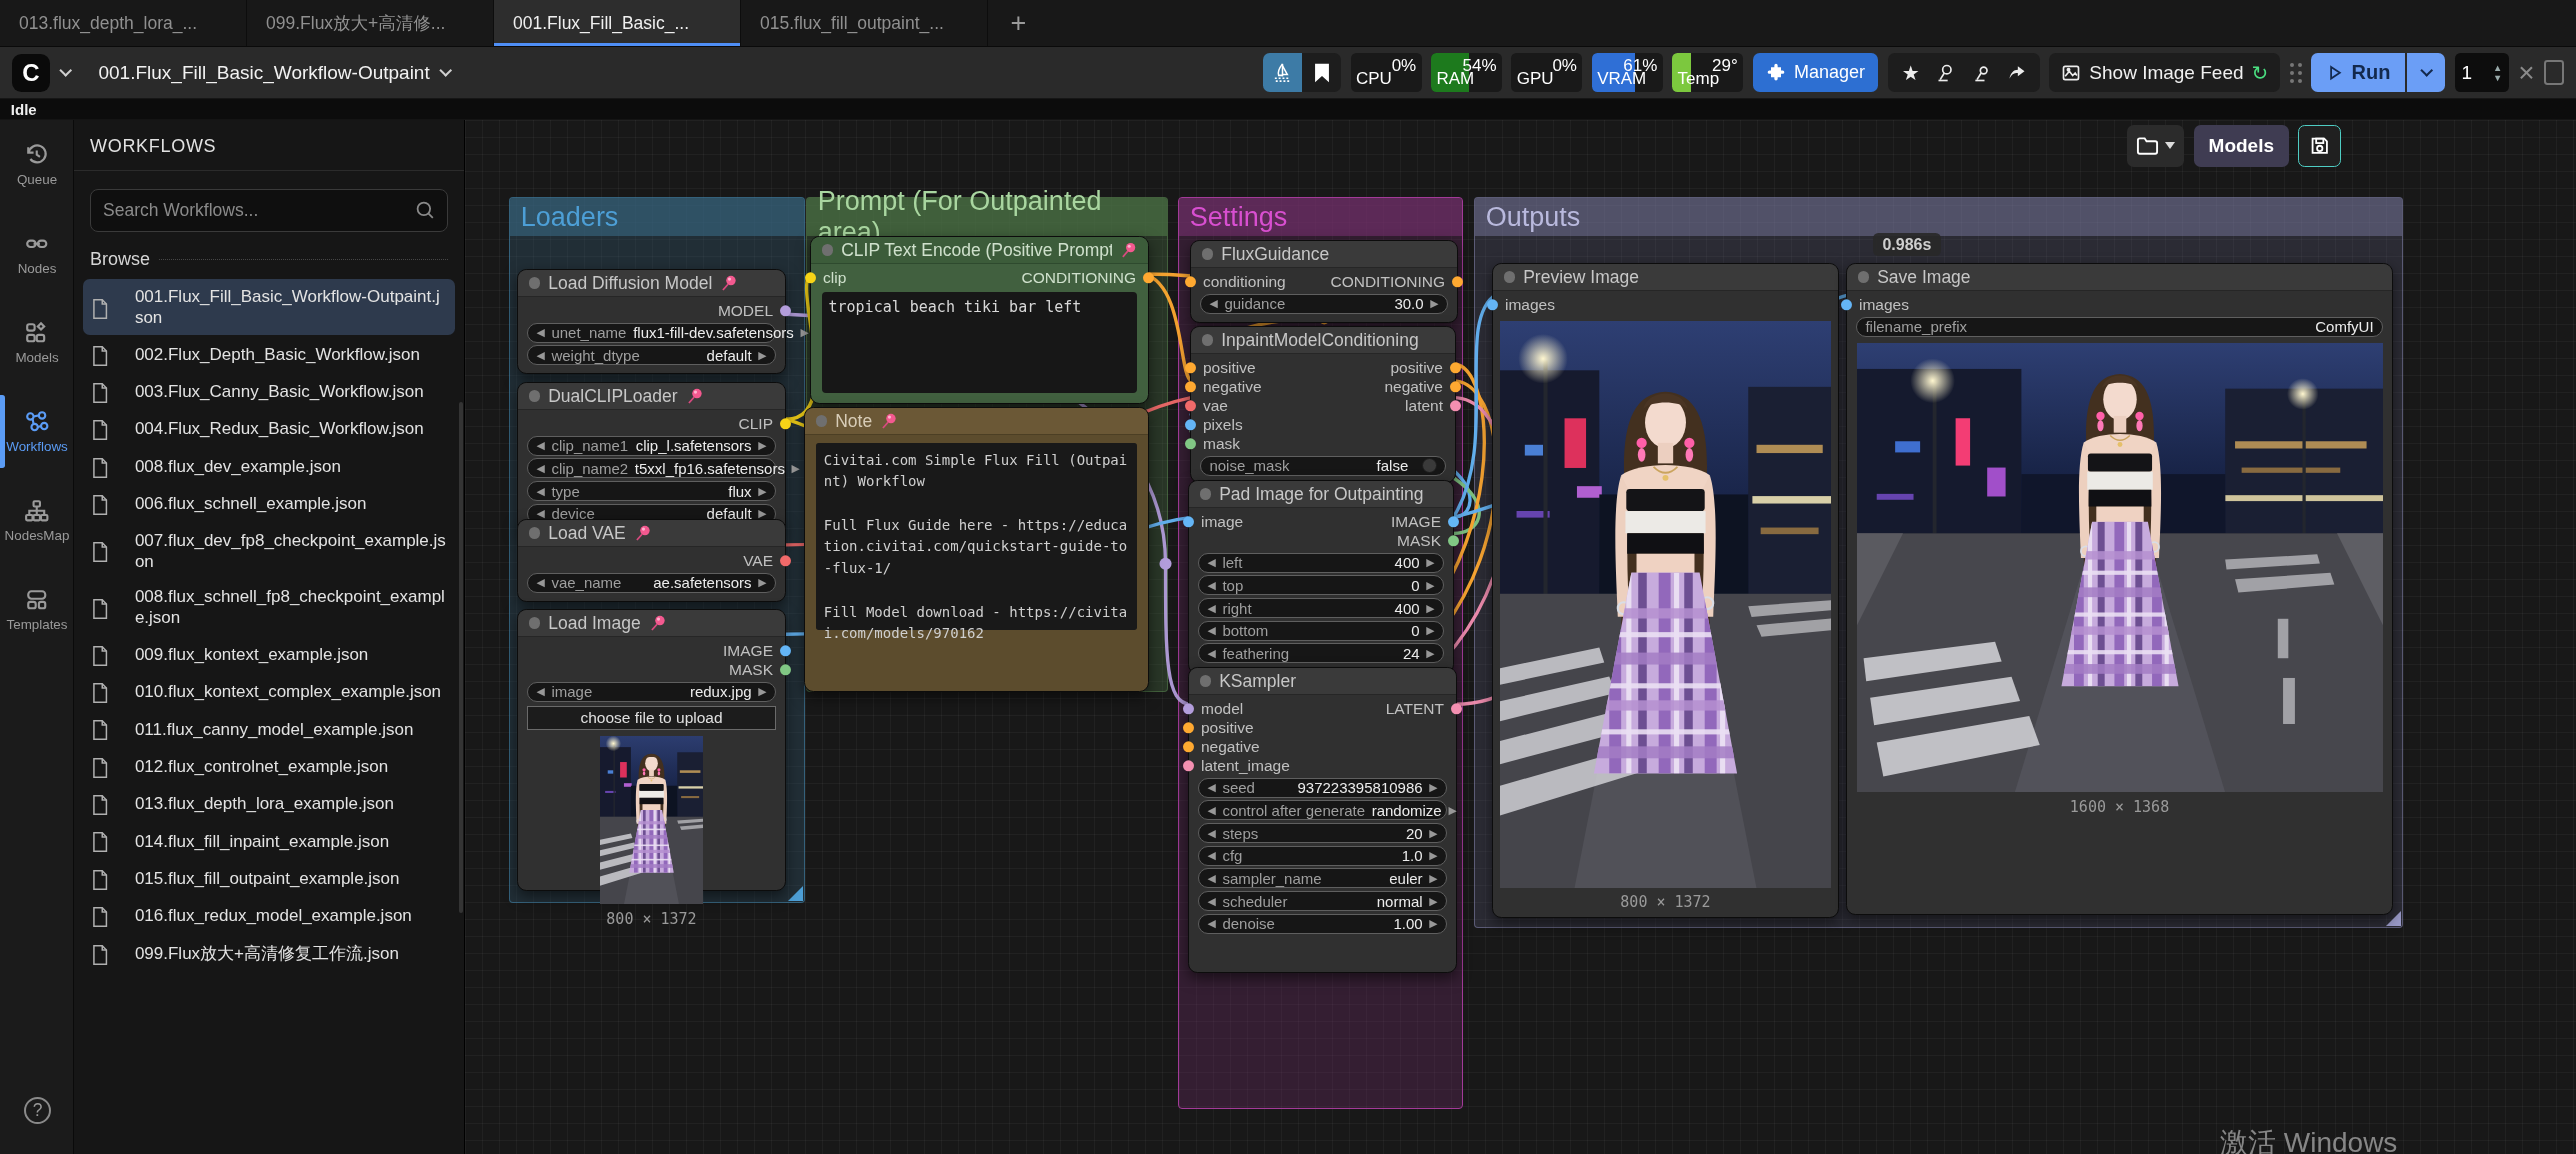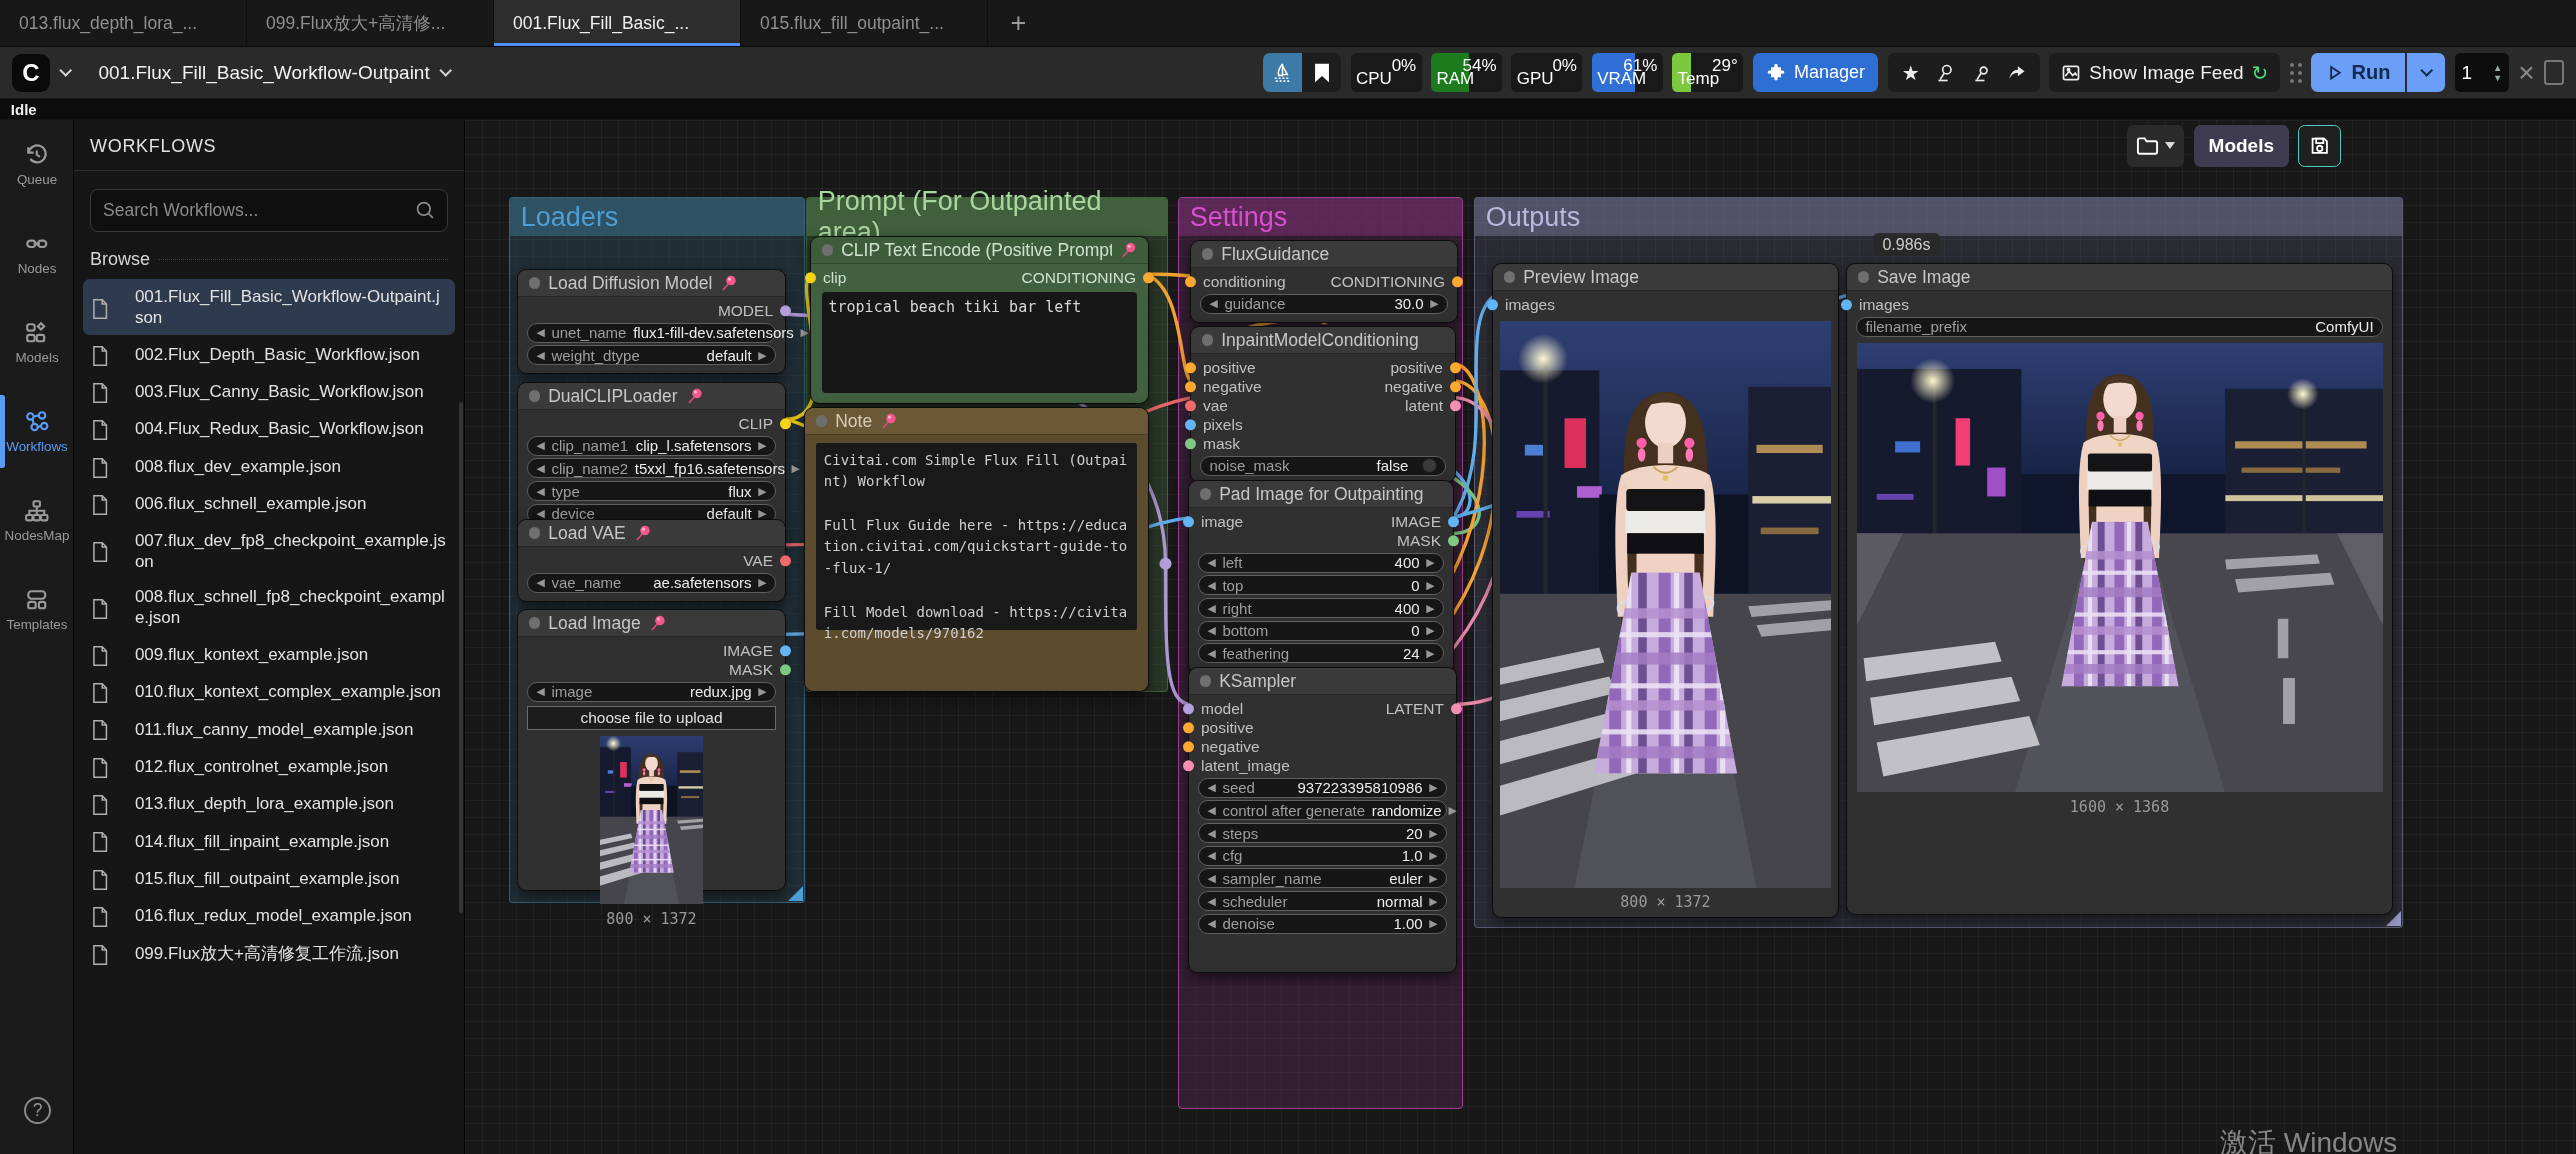--- a/index.html
+++ b/index.html
@@ -164,21 +164,21 @@
   #n-ksampler { left:723px; top:547px; width:269px; height:306px; }
   #n-preview { left:1027px; top:143px; width:347px; height:655px; }
   #n-save { left:1381px; top:143px; width:547px; height:652px; }
 
   .upload-btn { margin:4px 9.4px; height:24px; border:1px solid #6a6a6a; background:#1c1c1c; display:flex;
     align-items:center; justify-content:center; font-size:15.5px; color:#e0e0e0; cursor:pointer; }
   .img-thumb { display:block; margin:6.7px auto 0; background:#101018; }
   .img-caption { text-align:center; font-size:15px; color:#9a9a9a; margin-top:5.4px;
     font-family:"DejaVu Sans Mono","Liberation Mono",monospace; }
   #save-badge { position:absolute; left:1408px; top:113px; z-index:4; background:rgba(40,40,40,.9);
-    border-radius:5.4px; padding:2.7px 9.4px; font-size:16px; color:#cfcfcf; }
+    border-radius:5.4px; padding:2.7px 9.4px; font-size:16px; color:#cfcfcf;font-weight:bold; }
 
   #canvas-toolbar { position:absolute; left:1662px; top:4.7px; display:flex; gap:9.4px; z-index:6; }
   .ct-btn { height:42px; background:#2b2b2b; border-radius:6.7px; display:flex; align-items:center;
     justify-content:center; gap:5.4px; padding:0 9.4px; color:#fff; cursor:pointer; }
   #ct-models { background:#3f3c52; font-size:19px; font-weight:bold; padding:0 15px; }
   #ct-save { border:1.3px solid #4ecdc4; background:#202020; }
   .tri-down { width:0; height:0; border:5.4px solid transparent; border-top:7.4px solid #dcdcdc; margin-top:5.4px; }
 
   #watermark { position:absolute; left:1755px; top:1004px; font-size:28px; color:#9a9a9a; opacity:.85; z-index:7; }
 </style>

